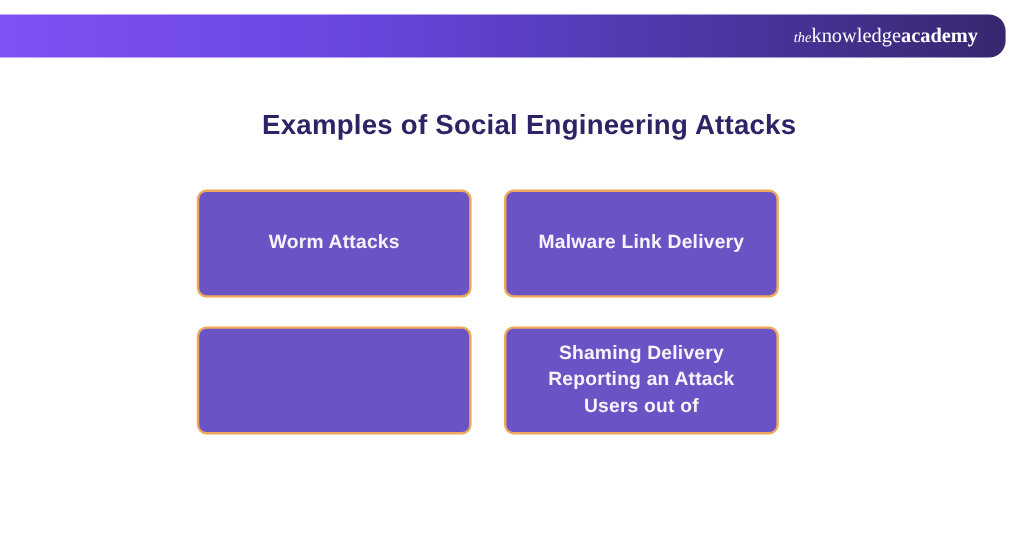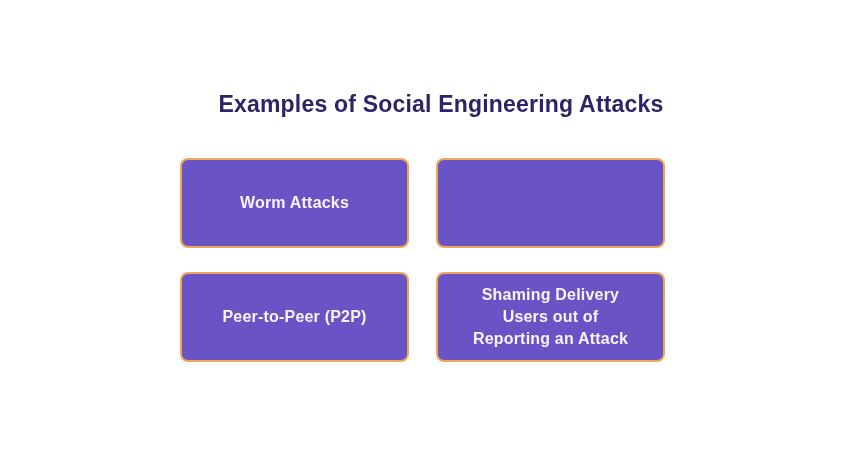--- a/index.html
+++ b/index.html
@@ -25,21 +25,21 @@
   .logo-the{font-style:italic;font-size:12px;}
   .logo-knowledge{font-weight:400;}
   .logo-academy{font-weight:700;}
   .title{
     position:absolute;top:91px;left:16px;width:850px;margin:0;
     text-align:center;
     font-size:23px;font-weight:700;letter-spacing:0.2px;
     color:#2d2366;
   }
   .grid{
-    position:absolute;left:180px;top:158px;
+    position:absolute;left:164px;top:158px;
     display:grid;
     grid-template-columns:229px 229px;
     grid-auto-rows:90px;
     column-gap:27px;row-gap:24px;
   }
   .card{
     box-sizing:border-box;
     background:#6a54c5;
     border:2px solid #efa85b;
     border-radius:8px;
@@ -50,37 +50,40 @@
     font-size:16px;font-weight:600;line-height:22px;
     text-align:center;letter-spacing:0.2px;
   }
   .card .line{display:block;}
 </style>
 </head>
 <body>
 
 <div class="page">
 
+  <header class="topbar">
+    <div class="logo"><span class="logo-the">the</span><span class="logo-knowledge">knowledge</span><span class="logo-academy">academy</span></div>
+  </header>
 
   <h1 class="title">Examples of Social Engineering Attacks</h1>
 
   <div class="grid">
 
     <div class="card">
       <span class="line">Worm Attacks</span>
     </div>
 
     <div class="card">
+      <span class="line">Malware Link Delivery</span>
     </div>
 
     <div class="card">
-      <span class="line">Peer-to-Peer (P2P)</span>
     </div>
 
     <div class="card">
       <span class="line">Shaming Delivery</span>
+      <span class="line">Reporting an Attack</span>
       <span class="line">Users out of</span>
-      <span class="line">Reporting an Attack</span>
     </div>
 
   </div>
 
 </div>
 
 </body></html>

